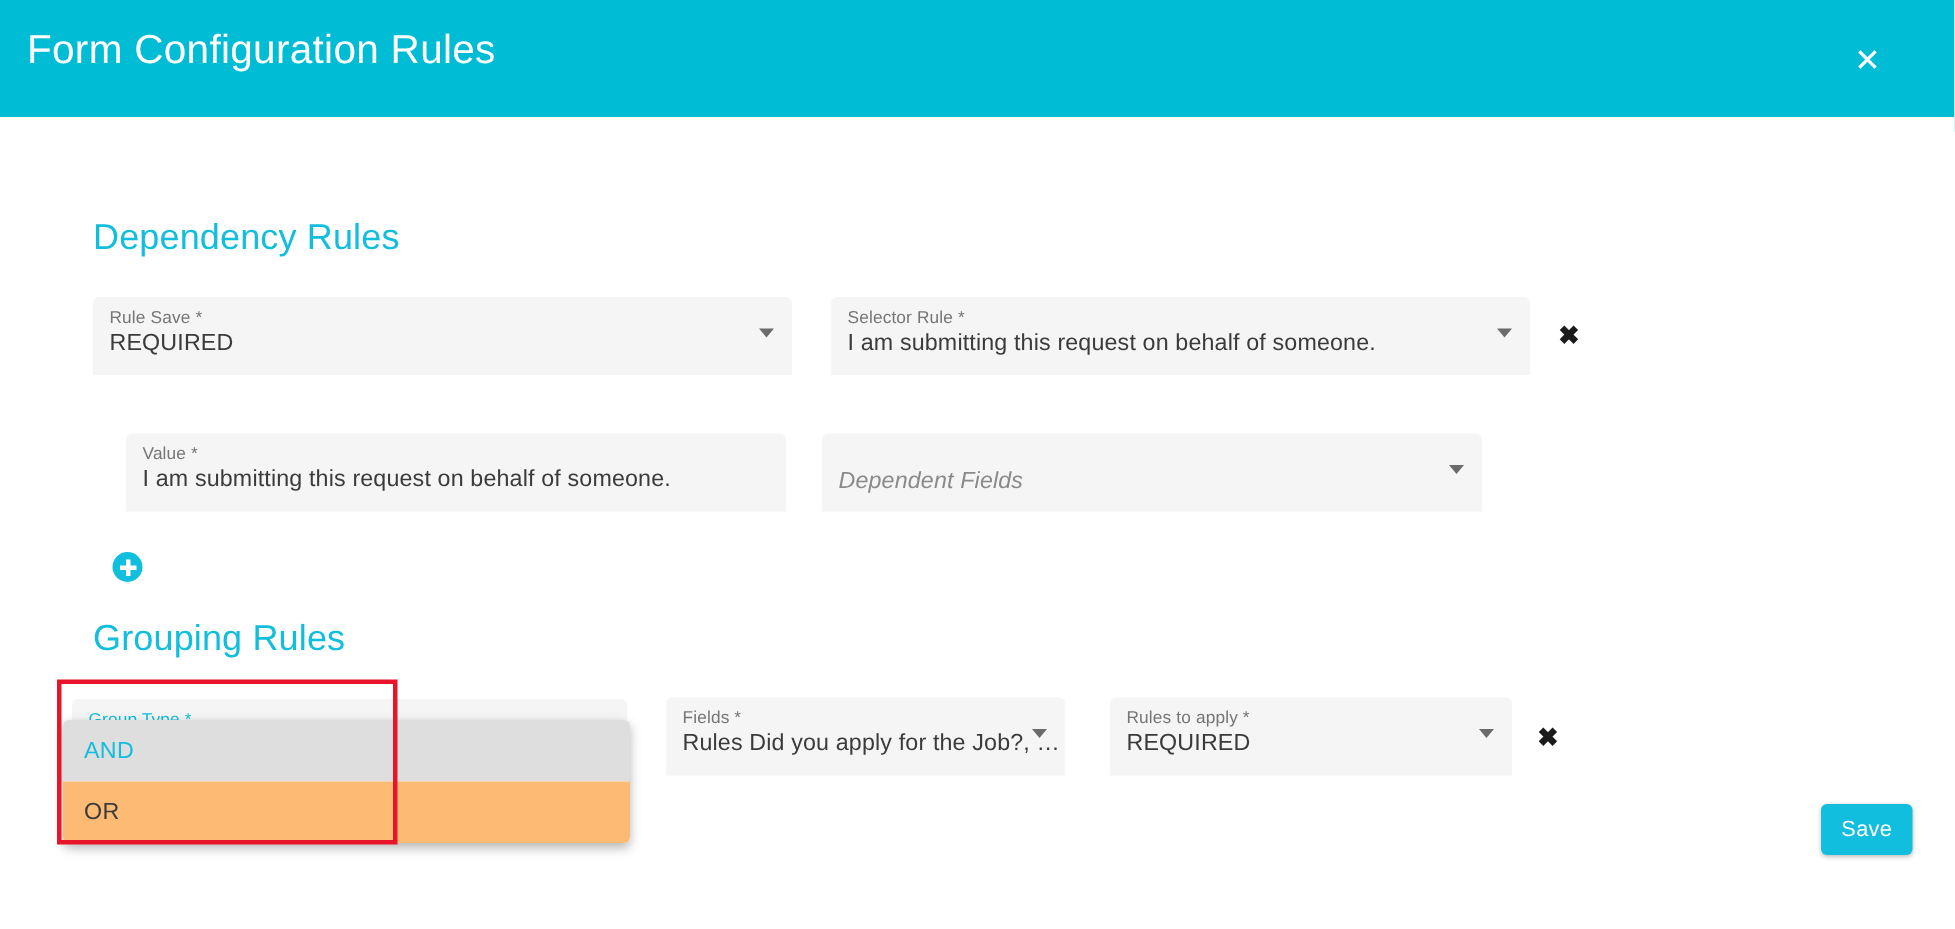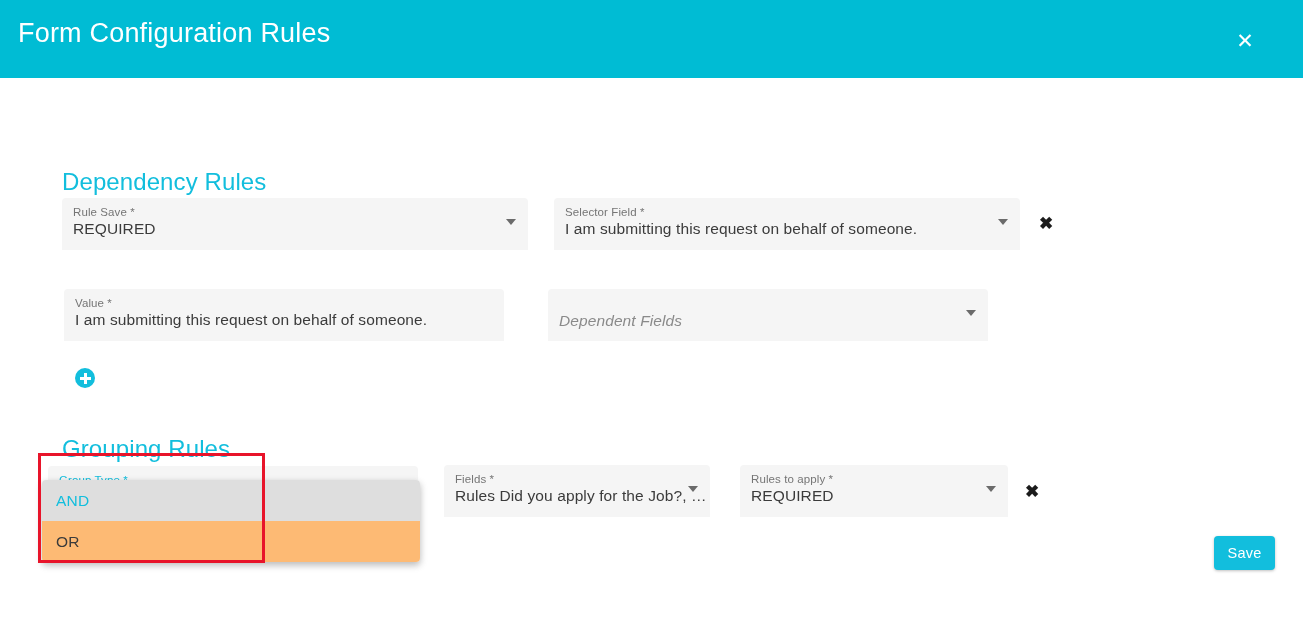--- a/index.html
+++ b/index.html
@@ -61,21 +61,20 @@
     overflow: hidden;
   }
 
   .section-title {
     position: absolute;
     font-size: 24px;
     font-weight: 400;
     color: #12bedd;
     letter-spacing: 0.1px;
     white-space: nowrap;
-    margin-top: 23px;
   }
   .section-title.dependency { left: 62px; top: 67px; }
   .section-title.grouping   { left: 62px; top: 334px; }
 
   
   .mfield {
     position: absolute;
     background: #f5f5f5;
     border-radius: 4px 4px 0 0;
     padding: 0;
@@ -111,21 +110,21 @@
     width: 0; height: 0;
     border-left: 5.5px solid transparent;
     border-right: 5.5px solid transparent;
     border-top: 6px solid #6b6b6b;
     cursor: pointer;
   }
 
   
   #f-rule-type      { left: 62px;  top: 120px; width: 466px; height: 52px; }
   #f-selector-field { left: 554px; top: 120px; width: 466px; height: 52px; }
-  #f-value          { left: 64px;  top: 211px; width: 440px; height: 52px; text-align: center; }
+  #f-value          { left: 84px;  top: 211px; width: 440px; height: 52px; text-align: center; }
   #f-dependent      { left: 548px; top: 211px; width: 440px; height: 52px; font-style: italic; }
   #f-fields         { left: 444px; top: 387px; width: 266px; height: 52px; }
   #f-rules-apply    { left: 740px; top: 387px; width: 268px; height: 52px; }
   #f-group-type     { left: 48px;  top: 388px; width: 370px; height: 52px; }
 
   
   .remove-btn {
     position: absolute;
     width: 22px; height: 22px;
     display: flex;
@@ -238,21 +237,21 @@
 
     <div class="section-title dependency">Dependency Rules</div>
 
     <div class="mfield" id="f-rule-type">
       <span class="mlabel">Rule Save *</span>
       <span class="mvalue">REQUIRED</span>
       <span class="arrow"></span>
     </div>
 
     <div class="mfield" id="f-selector-field">
-      <span class="mlabel">Selector Field *</span>
+      <span class="mlabel">Selector Rule *</span>
       <span class="mvalue">I am submitting this request on behalf of someone.</span>
       <span class="arrow"></span>
     </div>
 
     <button class="remove-btn" id="rm-dep">✖</button>
 
     <div class="mfield" id="f-value">
       <span class="mlabel">Value *</span>
       <span class="mvalue">I am submitting this request on behalf of someone.</span>
     </div>

